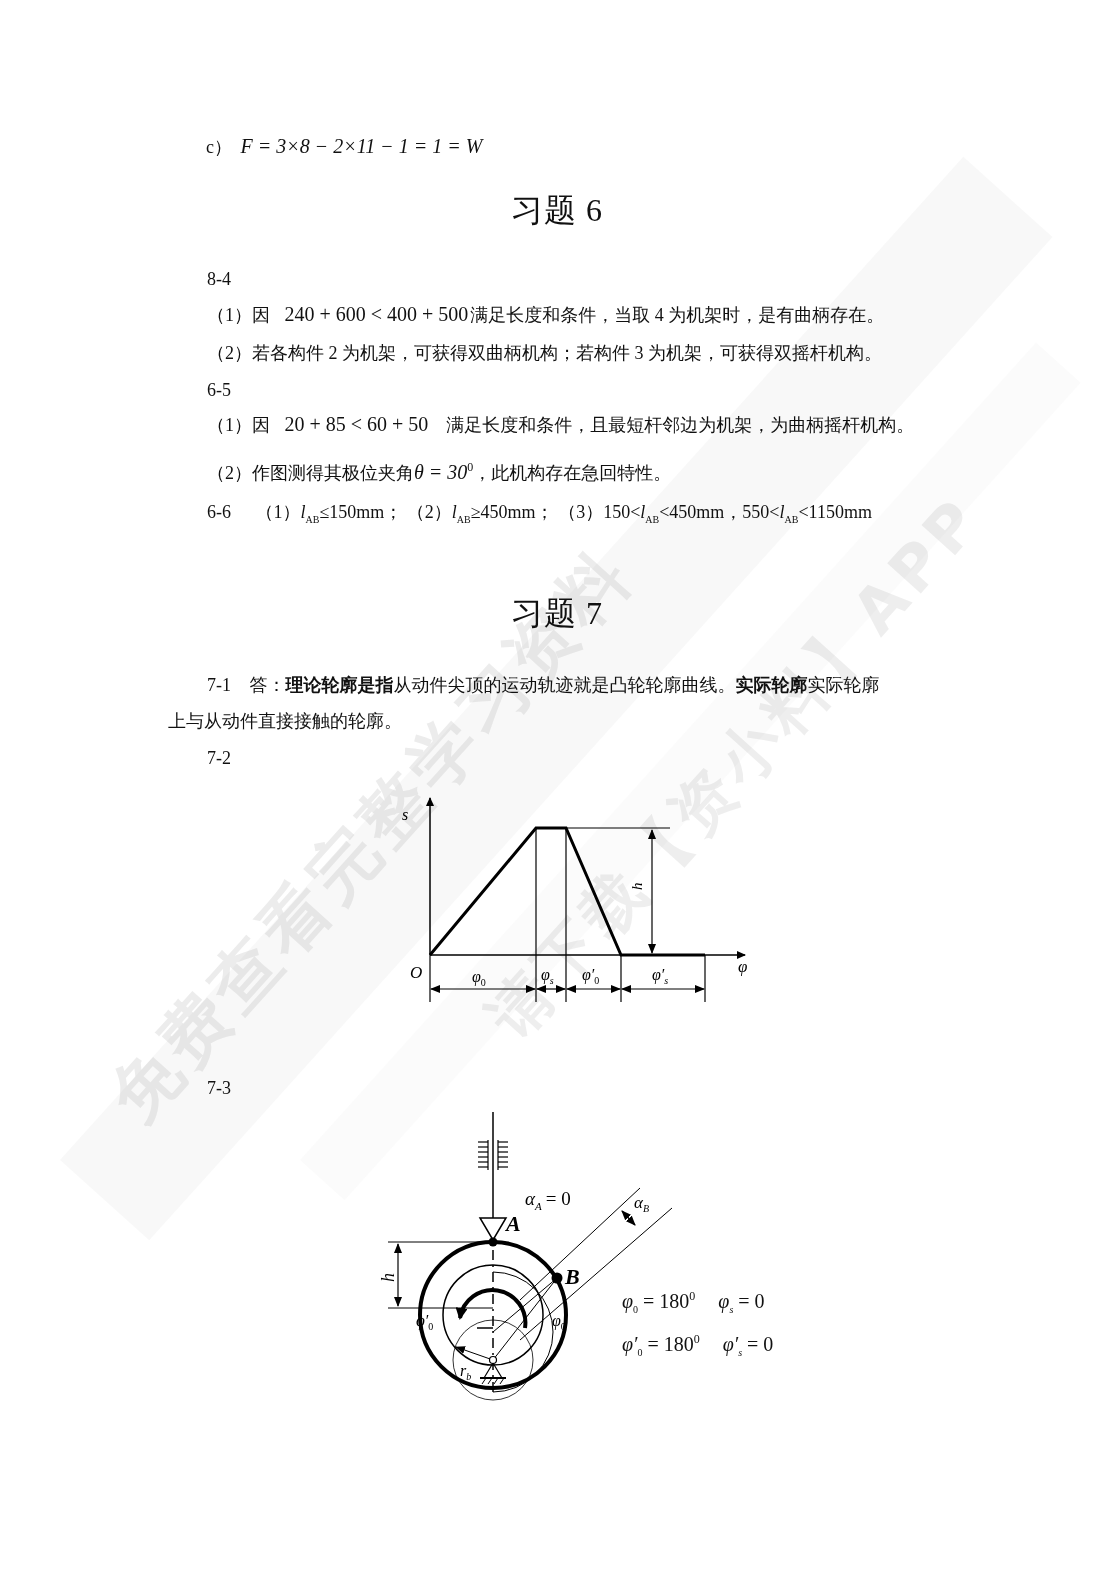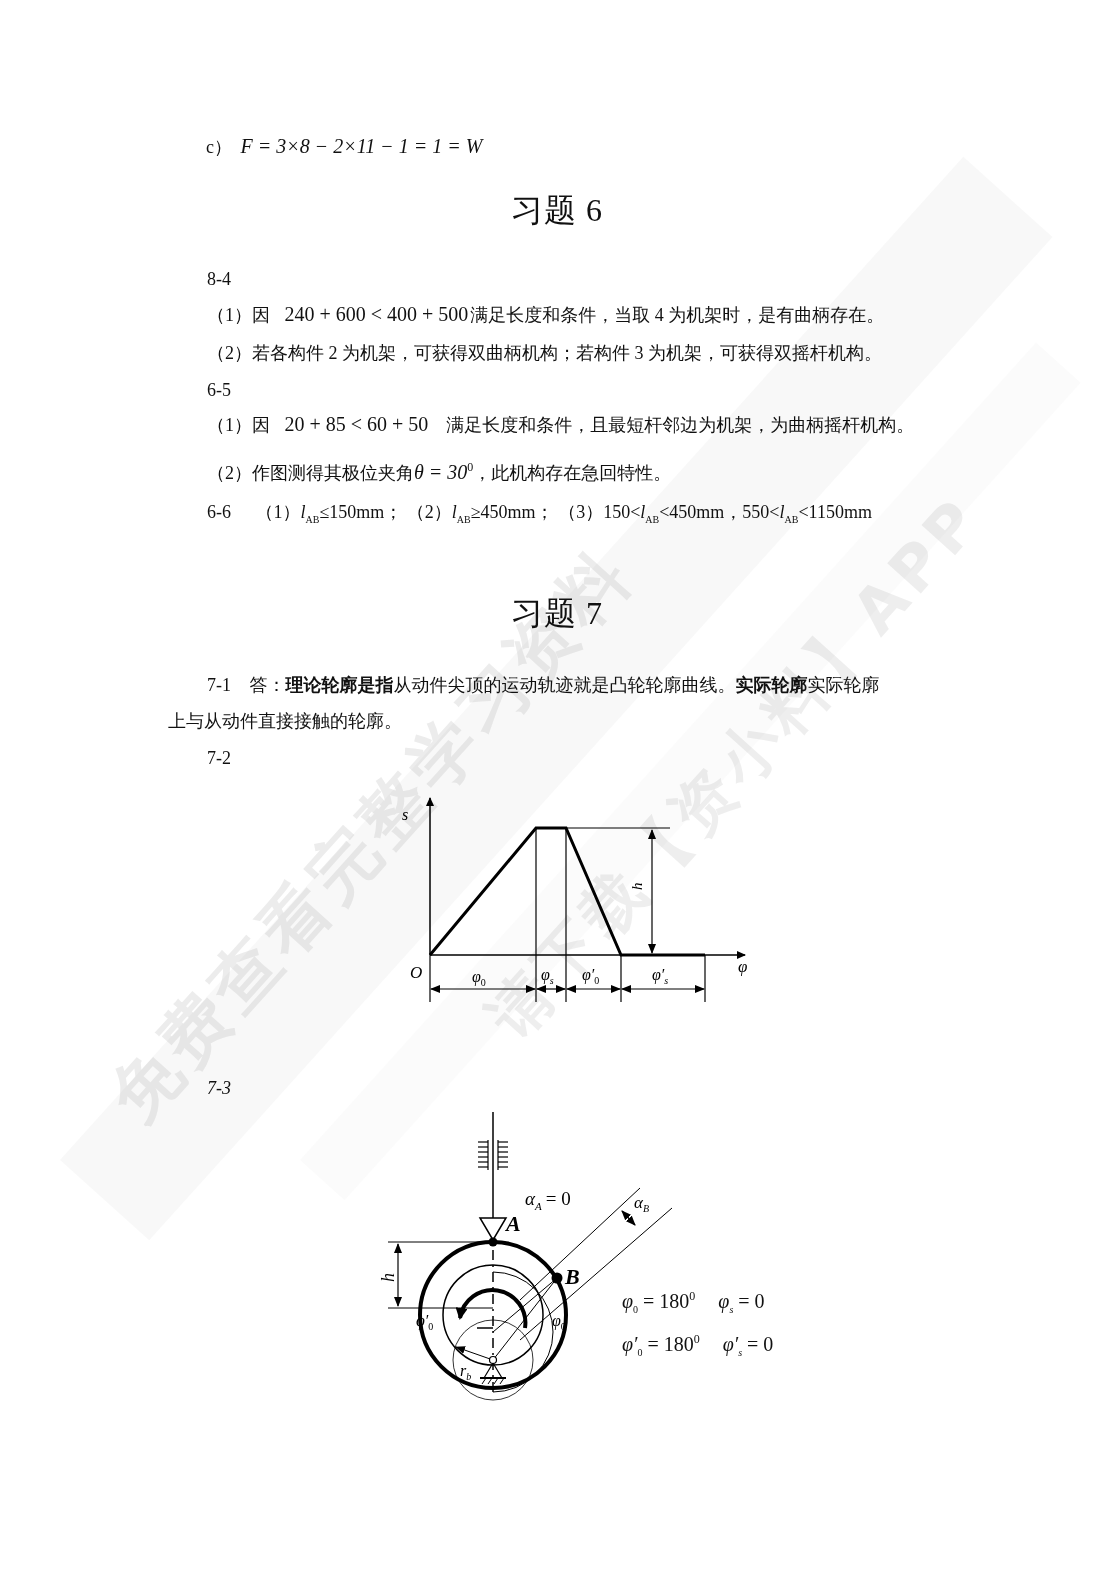--- a/index.html
+++ b/index.html
@@ -107,21 +107,21 @@
 
     <text x="22" y="40" font-size="16" font-style="italic">s</text>
     <text x="358" y="192" font-size="17" font-style="italic">φ</text>
     <text x="30" y="198" font-size="17" font-style="italic">O</text>
     <text x="92" y="202" font-size="16" font-style="italic"><tspan>φ</tspan><tspan font-size="10" dy="4" font-style="normal">0</tspan></text>
     <text x="161" y="200" font-size="16" font-style="italic"><tspan>φ</tspan><tspan font-size="10" dy="4">s</tspan></text>
     <text x="202" y="200" font-size="16" font-style="italic"><tspan>φ′</tspan><tspan font-size="10" dy="4" font-style="normal">0</tspan></text>
     <text x="272" y="200" font-size="16" font-style="italic"><tspan>φ′</tspan><tspan font-size="10" dy="4">s</tspan></text>
   </svg>
 
-  <div class="abs txt" style="left:207px; top:1076px;font-style:italic;">7-3</div>
+  <div class="abs txt" style="left:207px; top:1076px;">7-3</div>
 
   <svg class="abs" style="left:360px; top:1100px;" width="320" height="310" viewBox="0 0 320 310">
     <defs>
       <marker id="cArr" markerWidth="10" markerHeight="8" refX="9" refY="4" orient="auto-start-reverse" markerUnits="userSpaceOnUse">
         <path d="M0,0 L10,4 L0,8 Z" fill="#000"></path>
       </marker>
       <marker id="bigArr" markerWidth="14" markerHeight="12" refX="10" refY="6" orient="auto" markerUnits="userSpaceOnUse">
         <path d="M0,0 L12,6 L0,12 Z" fill="#000"></path>
       </marker>
     </defs>

